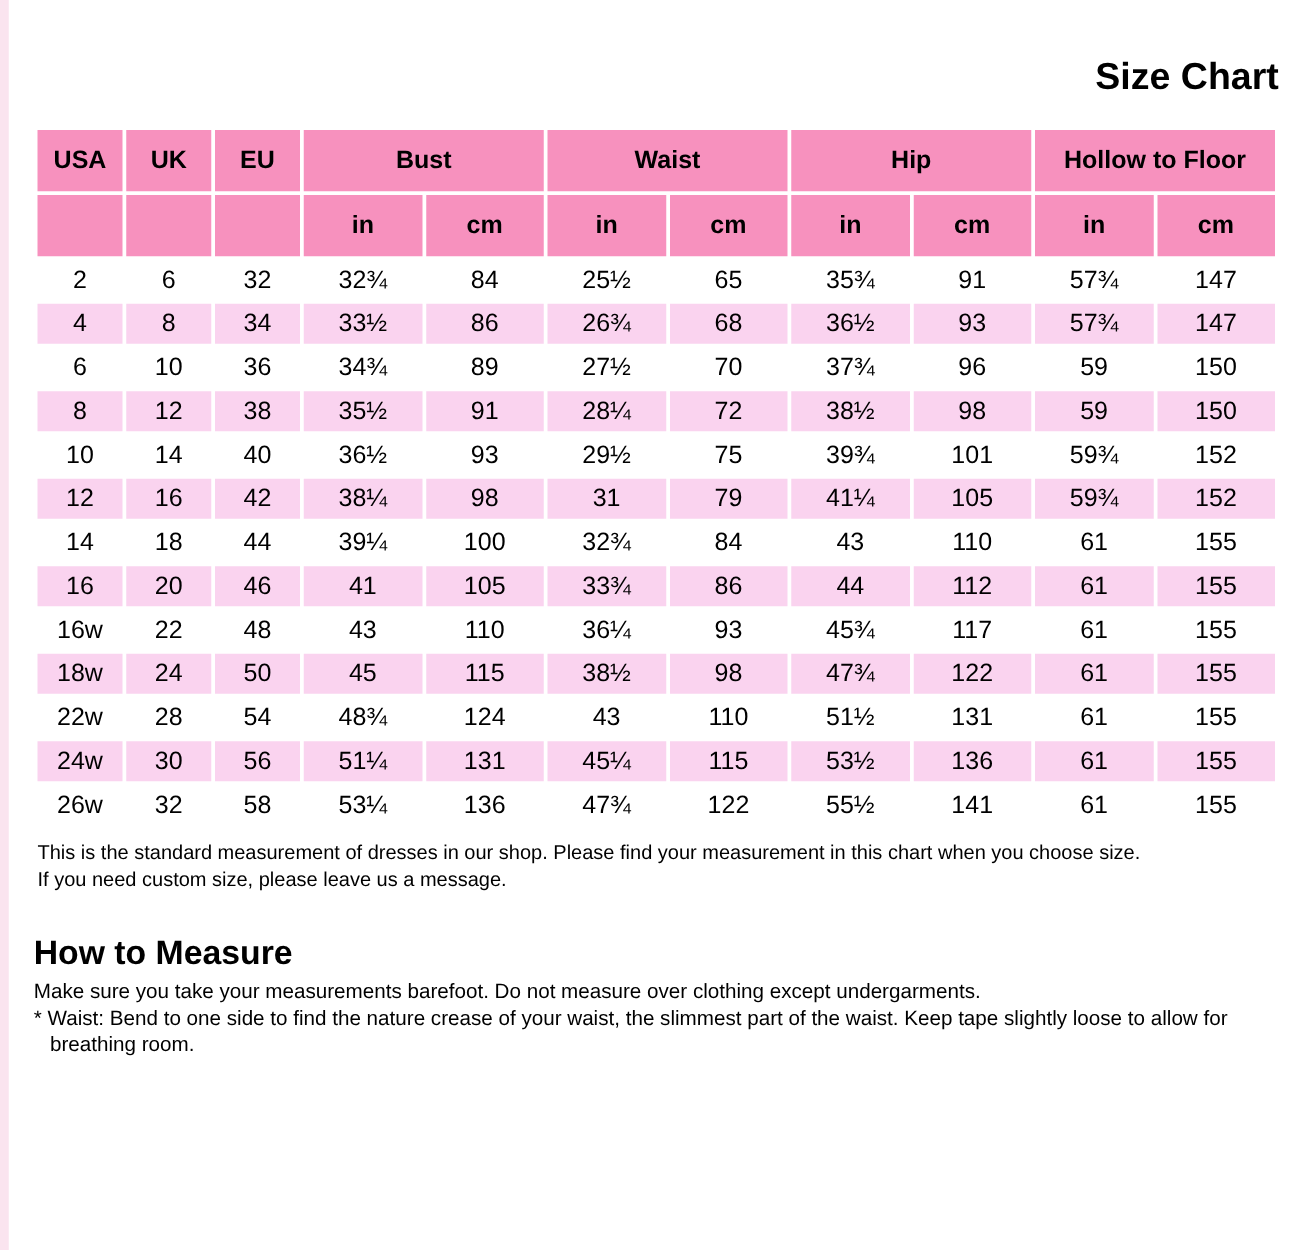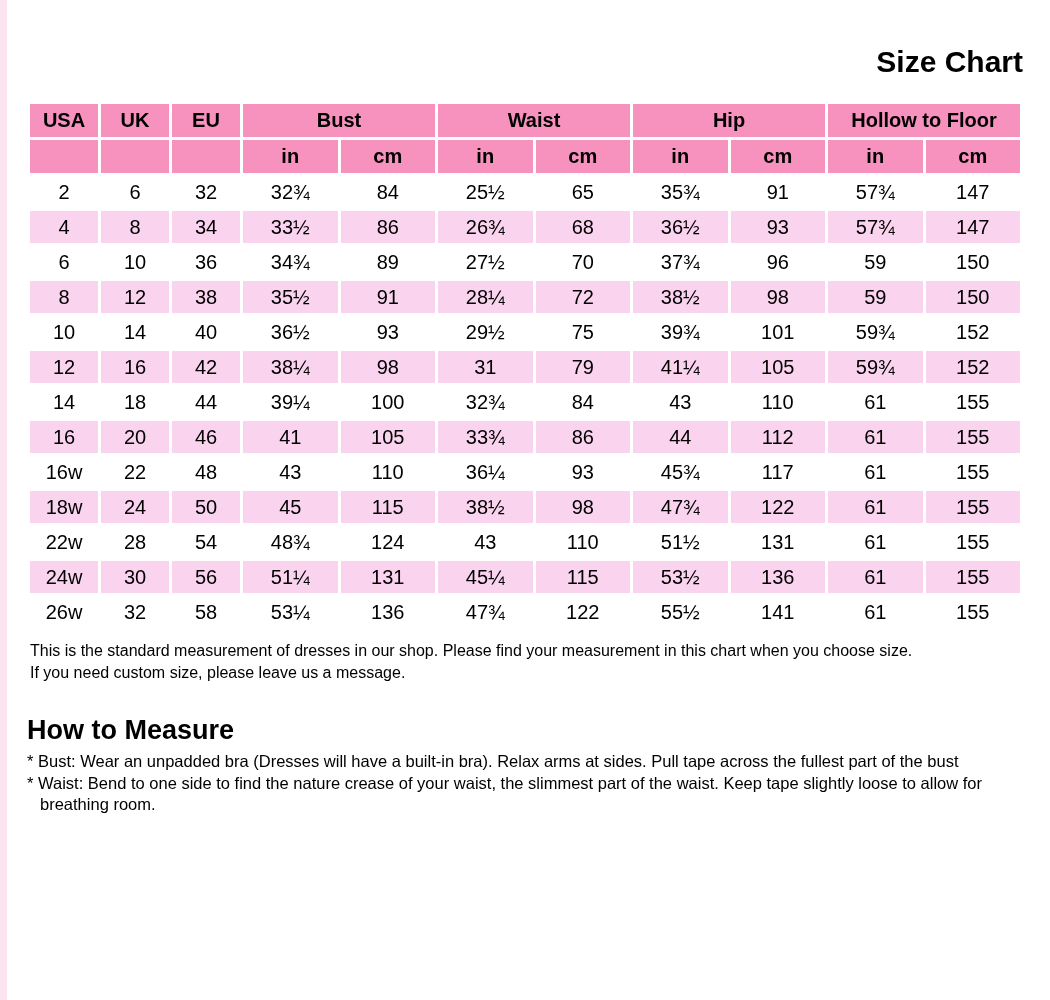--- a/index.html
+++ b/index.html
@@ -41,21 +41,21 @@
     text-align: center;
     vertical-align: middle;
     padding: 0;
     overflow: hidden;
     white-space: nowrap;
   }
   table.size-chart thead th {
     background: #F791BE;
     font-weight: bold;
     font-size: 20px;
-    height: 33px;
+    height: 49px;
   }
   table.size-chart tbody td {
     background: #ffffff;
     font-weight: normal;
     font-size: 20px;
     height: 32px;
   }
   table.size-chart tbody tr:nth-child(even) td {
     background: #FAD3EF;
   }
@@ -303,16 +303,16 @@
         </tr>
       </tbody>
   </table>
 
   <div class="note-block">
     <p class="note">This is the standard measurement of dresses in our shop. Please find your measurement in this chart when you choose size.</p>
     <p class="note">If you need custom size, please leave us a message.</p>
   </div>
 
   <h2 class="htm-heading">How to Measure</h2>
-  <p class="htm-text htm-item">* Bust: Wear an unpadded bra (Dresses will have a built-in bra). Relax arms at sides. Pull tape across the fullest part of the bust</p>
+  <p class="htm-text">Make sure you take your measurements barefoot. Do not measure over clothing except undergarments.</p>
   <p class="htm-text htm-item">* Waist: Bend to one side to find the nature crease of your waist, the slimmest part of the waist. Keep tape slightly loose to allow for breathing room.</p>
 
 </div>
 
 </body></html>

